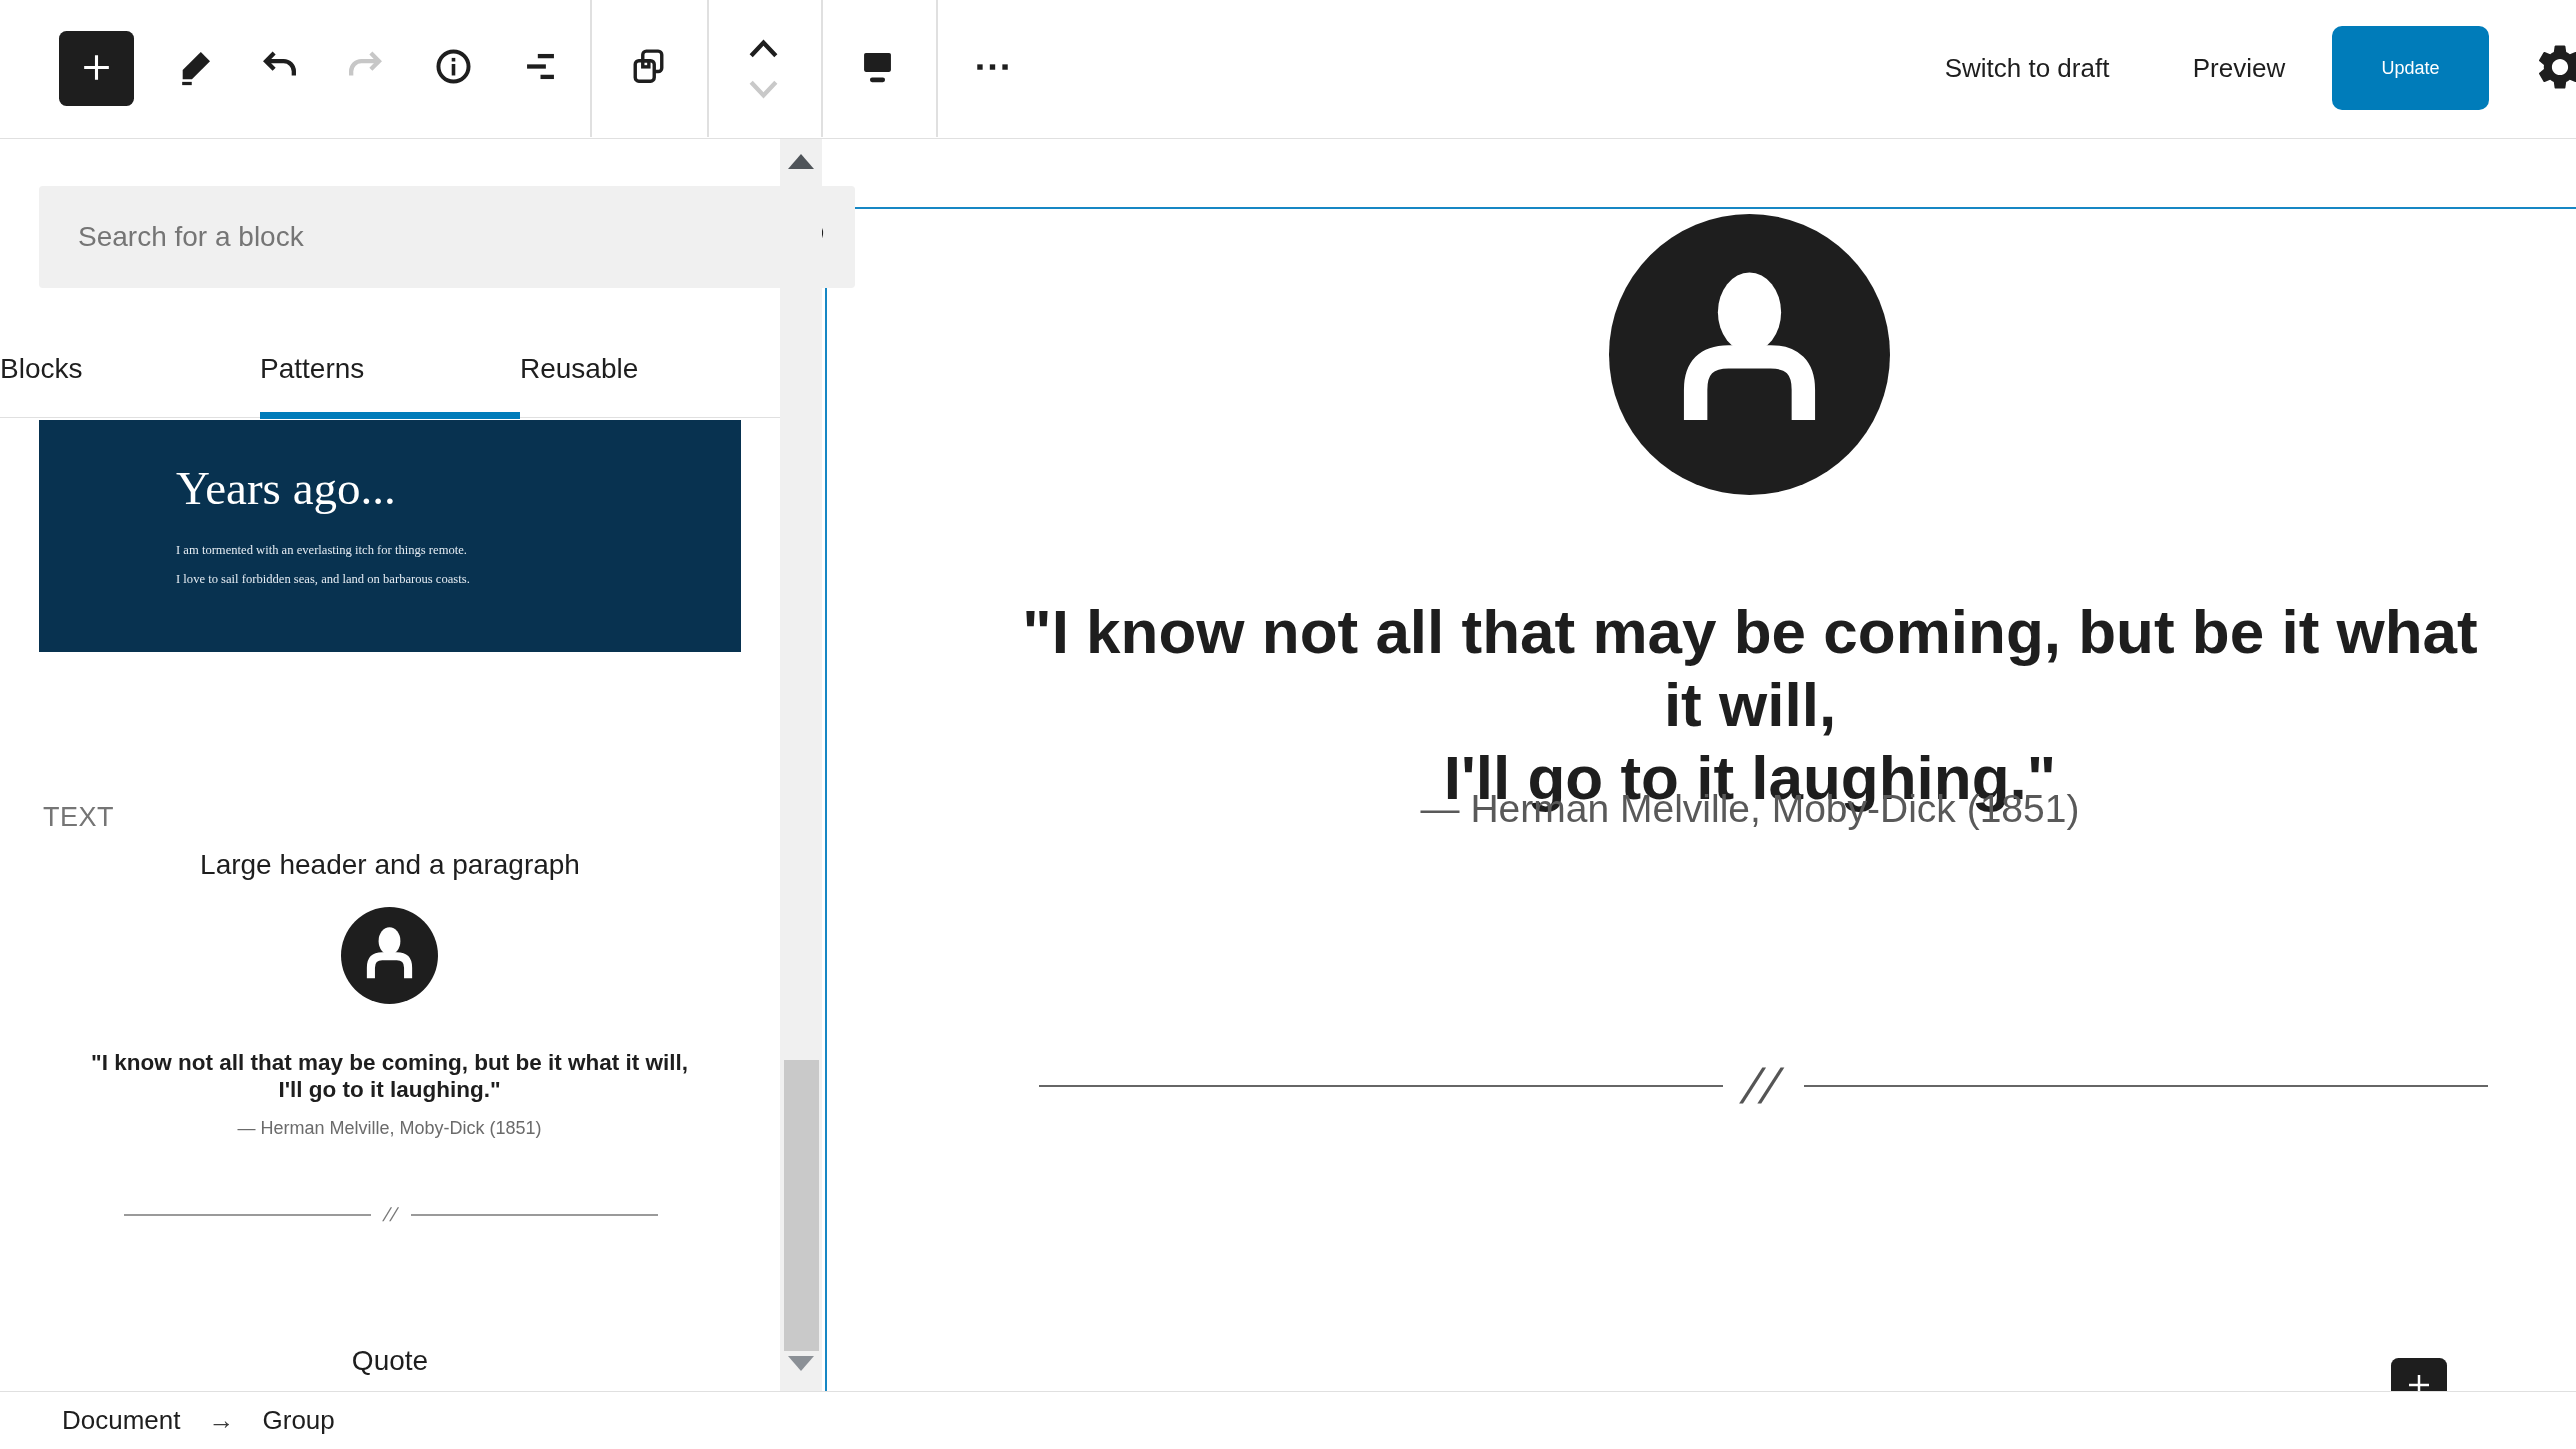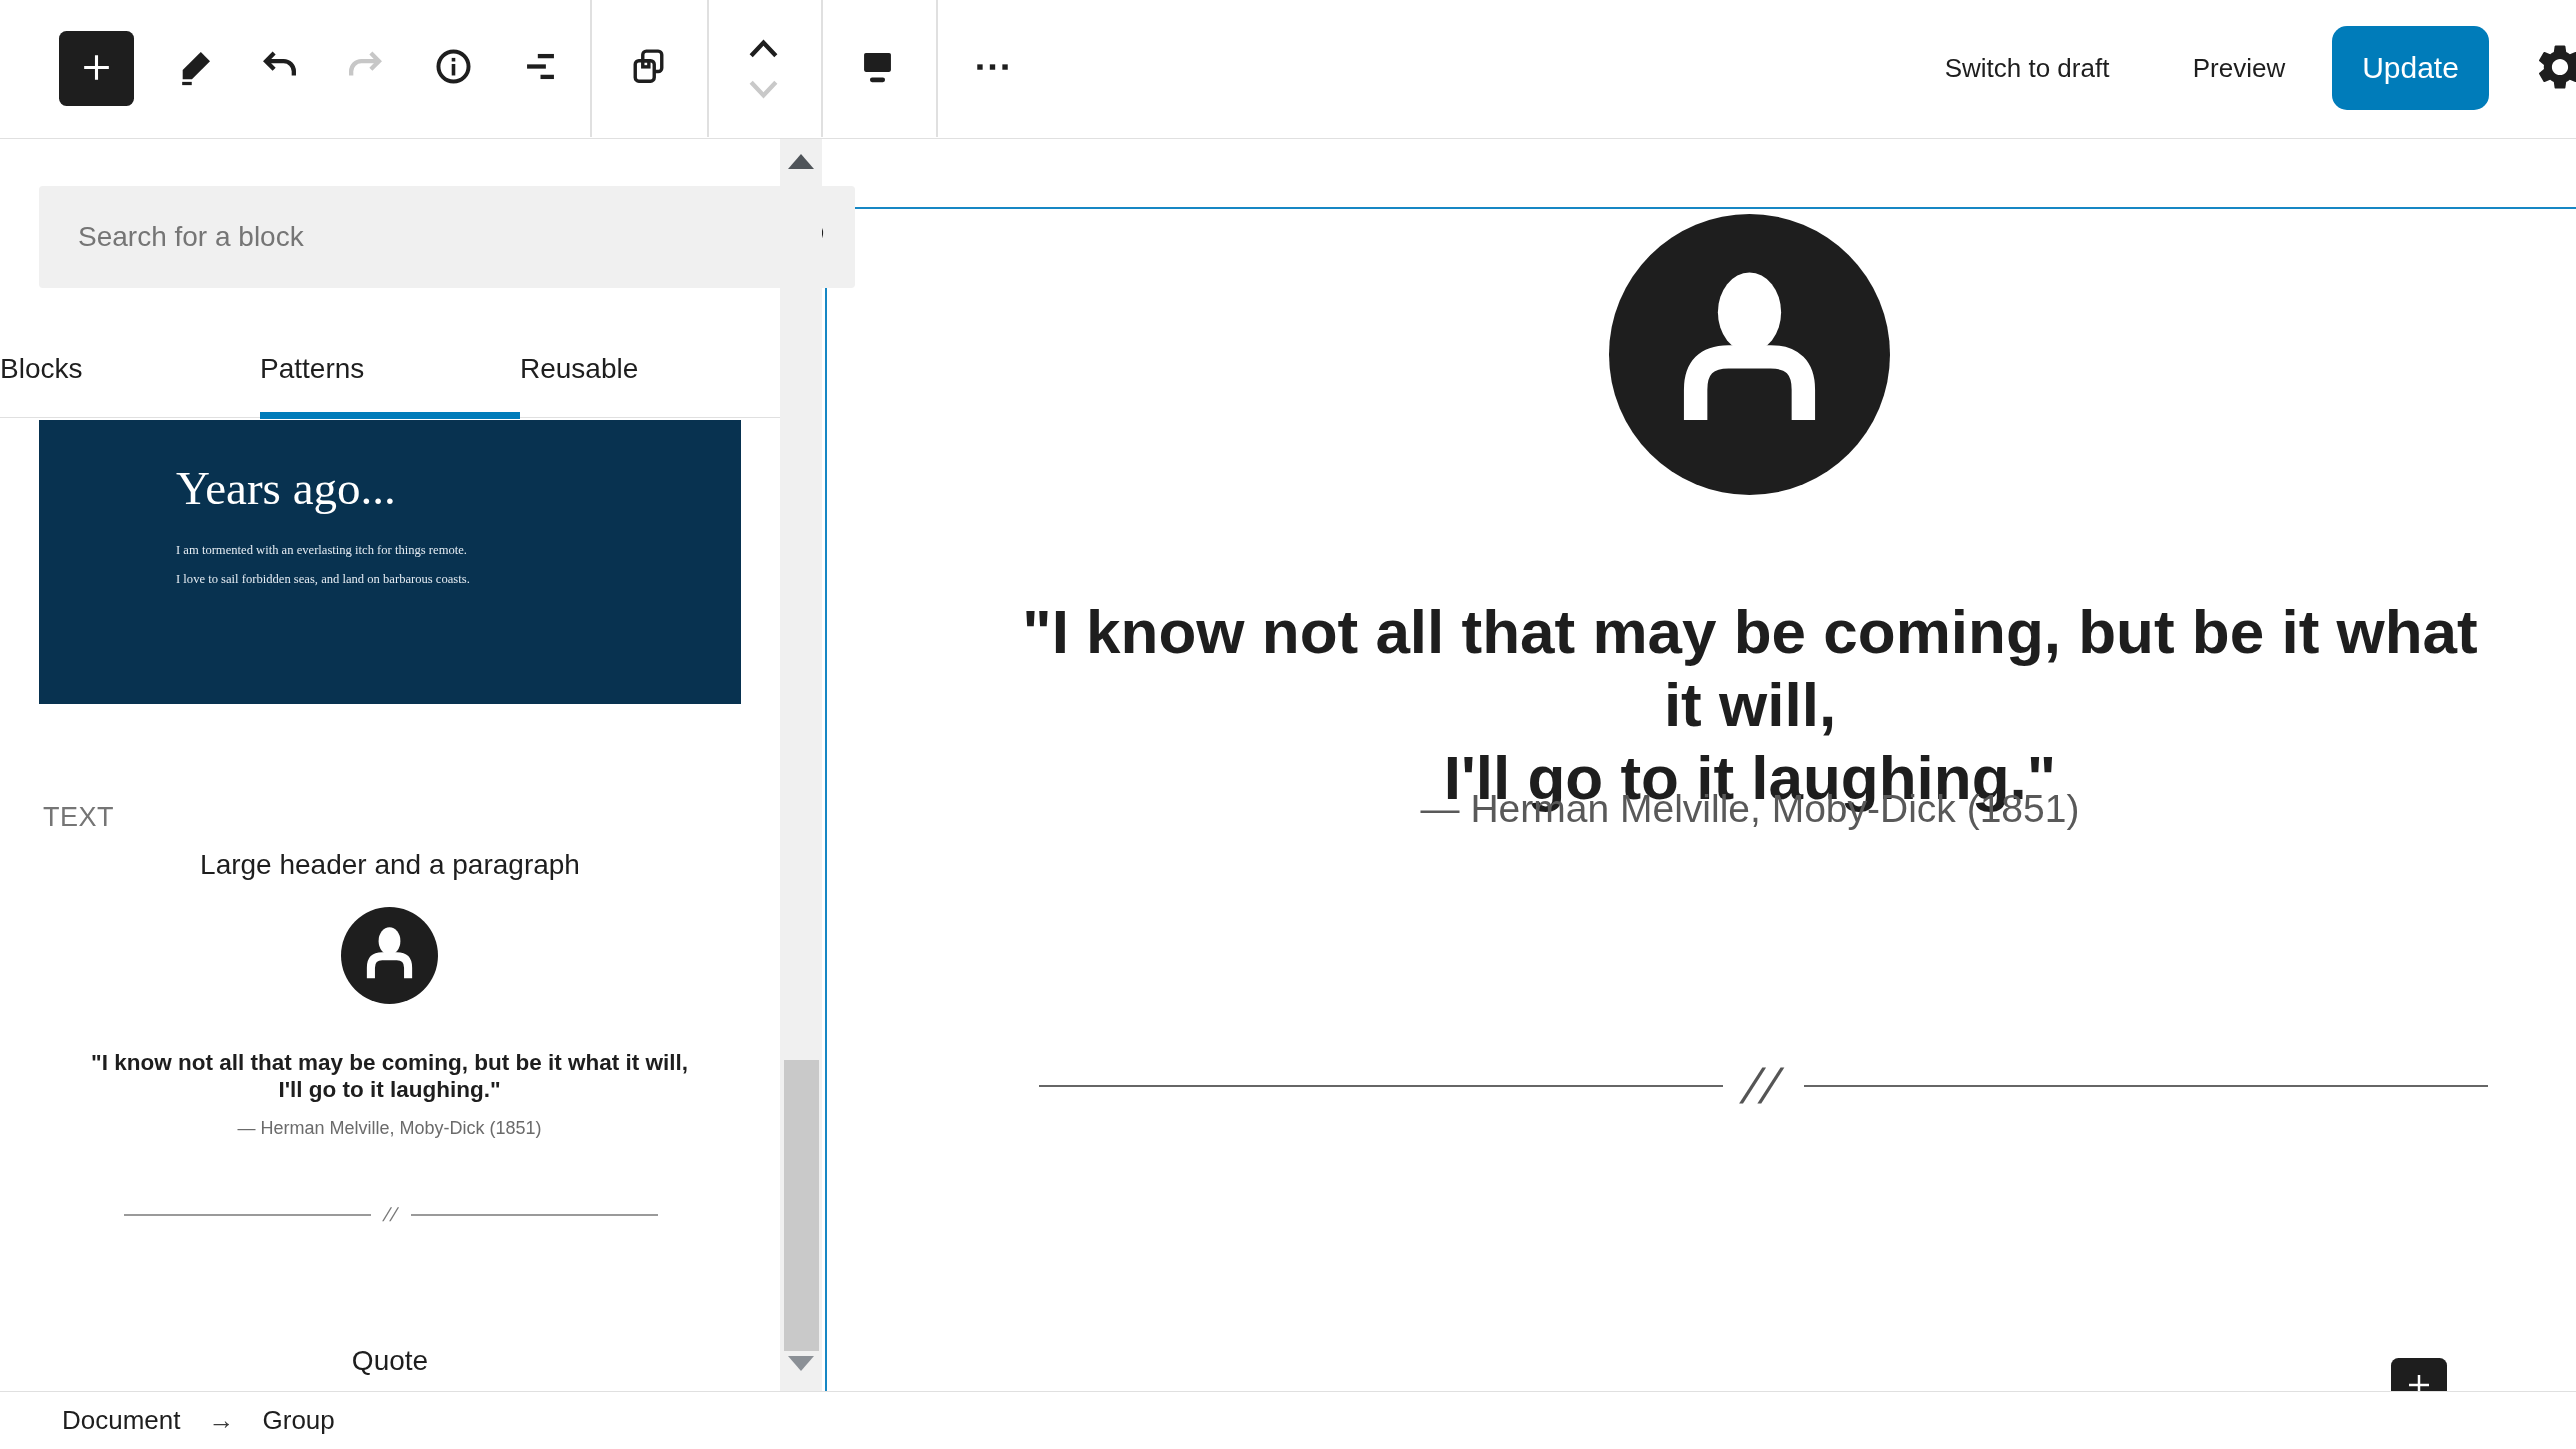--- a/index.html
+++ b/index.html
@@ -8,35 +8,35 @@
   .stage { position:relative; width:2576px; height:1449px; overflow:hidden; background:#f9a8d4; }
 
   
   .toolbar { position:absolute; left:0; top:0; width:2576px; height:139px; background:#fff; border-bottom:1.9px solid #e0e0e0; z-index:30; }
   .tb-btn { position:absolute; top:40px; width:56px; height:56px; display:flex; align-items:center; justify-content:center; background:none; border:none; cursor:pointer; }
   .inserter { position:absolute; left:59px; top:31px; width:75px; height:75px; background:#1e1e1e; border-radius:7.5px; display:flex; align-items:center; justify-content:center; border:none; cursor:pointer; }
   .tb-divider { position:absolute; top:0; width:1.9px; height:137px; background:#e0e0e0; }
   .movers { position:absolute; left:735px; top:28px; width:56px; height:84px; display:flex; flex-direction:column; }
   .mover-btn { flex:1; display:flex; align-items:center; justify-content:center; background:none; border:none; cursor:pointer; }
   .tb-text-btn { position:absolute; top:40px; height:56px; transform:translateX(-50%); background:none; border:none; font-family:"Liberation Sans",sans-serif; font-size:26px; color:#1e1e1e; cursor:pointer; white-space:nowrap; }
-  .update-btn { position:absolute; left:2332px; top:26px; width:157px; height:84px; background:#007cba; color:#fff; border:none; border-radius:15px; font-family:"Liberation Sans",sans-serif; font-size:30px; cursor:pointer; }
+  .update-btn { position:absolute; left:2332px; top:26px; width:157px; height:84px; background:#007cba; color:#fff; border:none; border-radius:10px; font-family:"Liberation Sans",sans-serif; font-size:18px; cursor:pointer; }
   .gear-btn { position:absolute; left:2529px; top:37px; width:62px; height:62px; background:none; border:none; display:flex; align-items:center; justify-content:center; cursor:pointer; }
 
   
   .sidebar { position:absolute; left:0; top:139px; width:822px; height:1252px; background:#fff; z-index:20; }
   .search-box { position:absolute; left:39px; top:47px; width:816px; height:102px; background:#f0f0f0; border-radius:3.7px; display:flex; align-items:center; }
   .search-box input { flex:1; height:100%; background:transparent; border:none; outline:none; padding-left:39px; font-family:"Liberation Sans",sans-serif; font-size:28px; color:#1e1e1e; }
   .search-box input::placeholder { color:#757575; }
   .search-icon-wrap { width:94px; display:flex; justify-content:center; }
   .tabs { position:absolute; left:0; top:181px; width:780px; height:98px; display:flex; border-bottom:1.9px solid #e0e0e0; }
   .tab { flex:1; position:relative; display:flex; align-items:center; background:none; border:none; font-family:"Liberation Sans",sans-serif; font-size:28px; font-weight:500; color:#1e1e1e; cursor:pointer; }
   .tab .underline { display:none; }
   .tab.active .underline { display:block; position:absolute; left:0; right:0; bottom:-1.9px; height:6.6px; background:#007cba; }
 
-  .pattern-card-dark { position:absolute; left:39px; top:281px; width:702px; height:284px; background:#083250; cursor:pointer; }
+  .pattern-card-dark { position:absolute; left:39px; top:281px; width:702px; height:232px; background:#083250; cursor:pointer; }
   .pcd-heading { position:absolute; left:137px; top:41px; font-family:"Liberation Serif",serif; font-size:47px; color:#ffffff; font-weight:400; }
   .pcd-lines { position:absolute; left:137px; top:120px; font-family:"Liberation Serif",serif; font-size:12.6px; color:#e4ebf2; line-height:20.6px; }
   .pattern-label { position:absolute; left:0; width:780px; text-align:center; font-size:28px; color:#1e1e1e; cursor:pointer; }
   .section-label { position:absolute; left:43px; top:663px; font-size:27px; color:#757575; letter-spacing:0.5px; }
 
   .pattern-quote-card { position:absolute; left:0; top:749px; width:780px; height:393px; cursor:pointer; }
   .pq-avatar { position:absolute; left:341px; top:19px; }
   .pq-quote { position:absolute; left:62px; top:161px; width:655px; text-align:center; font-size:22.5px; font-weight:700; line-height:27px; color:#1e1e1e; }
   .pq-cite { position:absolute; left:62px; top:230px; width:655px; text-align:center; font-size:18px; color:#6b6b6b; }
   .pq-sep { position:absolute; left:124px; top:309px; width:534px; height:36px; display:flex; align-items:center; gap:13px; }

